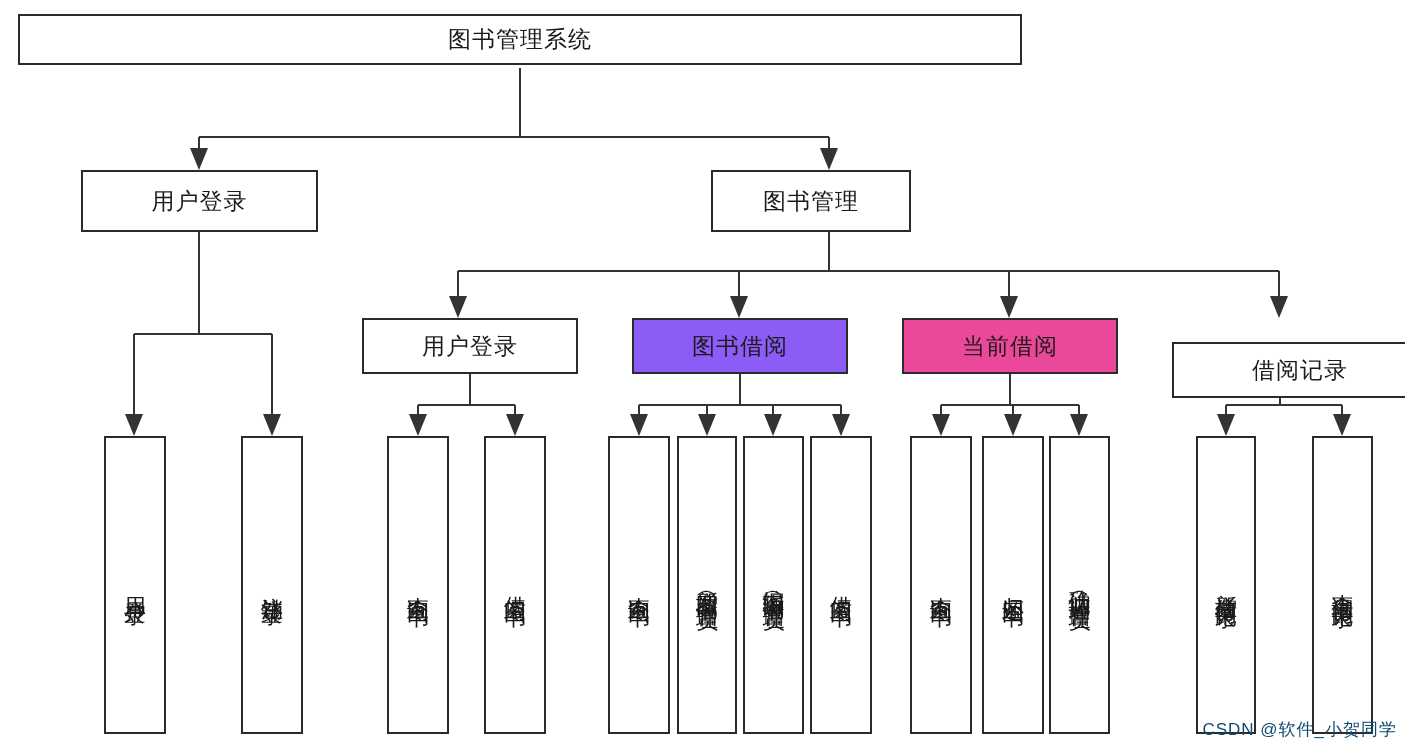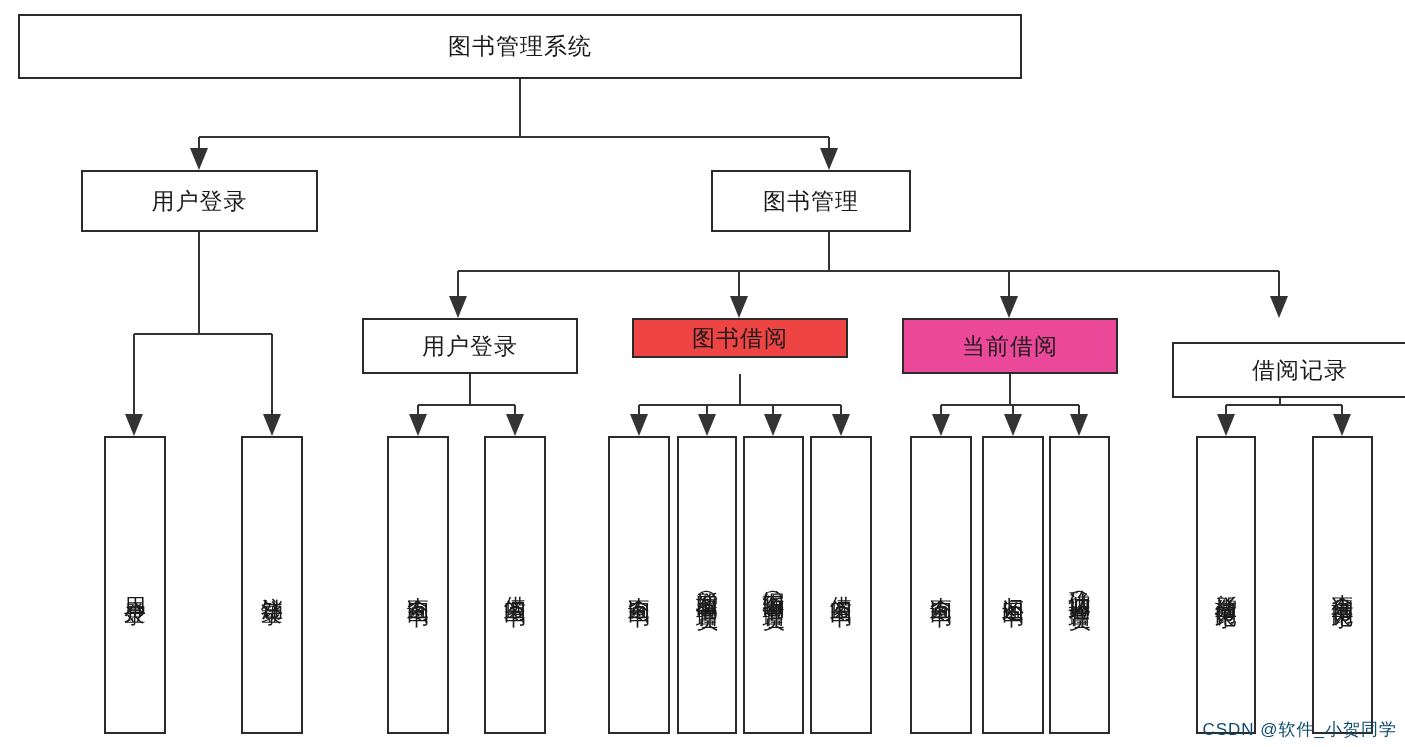--- a/index.html
+++ b/index.html
@@ -98,33 +98,33 @@
       <polygon points="1070,414 1088,414 1079,436" fill="#333333"></polygon>
       <line x1="1280" y1="374" x2="1280" y2="405" stroke="#333333" stroke-width="2.5" shape-rendering="crispEdges"></line>
       <line x1="1226" y1="405" x2="1342" y2="405" stroke="#333333" stroke-width="2.5" shape-rendering="crispEdges"></line>
       <line x1="1226" y1="405" x2="1226" y2="420" stroke="#333333" stroke-width="2.5" shape-rendering="crispEdges"></line>
       <polygon points="1217,414 1235,414 1226,436" fill="#333333"></polygon>
       <line x1="1342" y1="405" x2="1342" y2="420" stroke="#333333" stroke-width="2.5" shape-rendering="crispEdges"></line>
       <polygon points="1333,414 1351,414 1342,436" fill="#333333"></polygon>
     </svg>
 
   <div id="node-layer">
-      <div class="node node-h" style="left: 18px; top: 14px; width: 1004px; height: 65px; border-color: rgb(43, 43, 43); background: rgb(255, 255, 255); color: rgb(26, 26, 26);">
+      <div class="node node-h" style="left: 18px; top: 14px; width: 1004px; height: 51px; border-color: rgb(43, 43, 43); background: rgb(255, 255, 255); color: rgb(26, 26, 26);">
         <span class="hlabel">图书管理系统</span>
       </div>
       <div class="node node-h" style="left: 81px; top: 170px; width: 237px; height: 62px; border-color: rgb(43, 43, 43); background: rgb(255, 255, 255); color: rgb(26, 26, 26);">
         <span class="hlabel">用户登录</span>
       </div>
       <div class="node node-h" style="left: 711px; top: 170px; width: 200px; height: 62px; border-color: rgb(43, 43, 43); background: rgb(255, 255, 255); color: rgb(26, 26, 26);">
         <span class="hlabel">图书管理</span>
       </div>
       <div class="node node-h" style="left: 362px; top: 318px; width: 216px; height: 56px; border-color: rgb(43, 43, 43); background: rgb(255, 255, 255); color: rgb(26, 26, 26);">
         <span class="hlabel">用户登录</span>
       </div>
-      <div class="node node-h" style="left: 632px; top: 318px; width: 216px; height: 40px; border-color: rgb(43, 43, 43); background: #ef4444; color: rgb(26, 26, 26);">
+      <div class="node node-h" style="left: 632px; top: 318px; width: 216px; height: 56px; border-color: rgb(43, 43, 43); background: #8b5cf6; color: rgb(26, 26, 26);">
         <span class="hlabel">图书借阅</span>
       </div>
       <div class="node node-h" style="left: 902px; top: 318px; width: 216px; height: 56px; border-color: rgb(43, 43, 43); background: #ec4899; color: rgb(26, 26, 26);">
         <span class="hlabel">当前借阅</span>
       </div>
       <div class="node node-h" style="left: 1172px; top: 318px; width: 256px; height: 56px; border-color: rgb(43, 43, 43); background: rgb(255, 255, 255); color: rgb(26, 26, 26); margin-top: 24px;">
         <span class="hlabel">借阅记录</span>
       </div>
       <div class="node node-v" style="left: 104px; top: 436px; width: 62px; height: 298px; border-color: rgb(43, 43, 43); background: rgb(255, 255, 255); color: rgb(26, 26, 26);">
         <span class="vlabel" style="font-size: 22px; letter-spacing: 3px;">用户登录</span>

